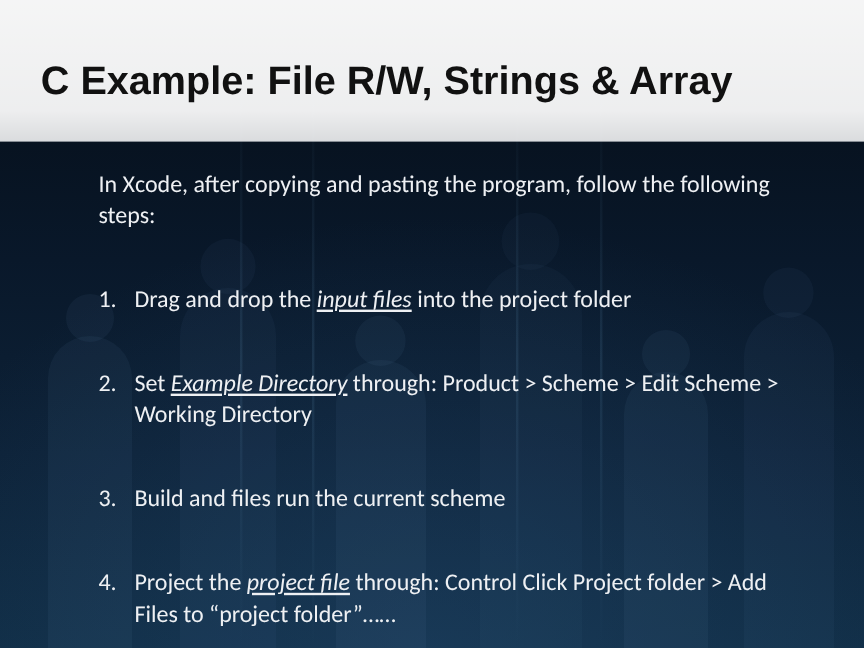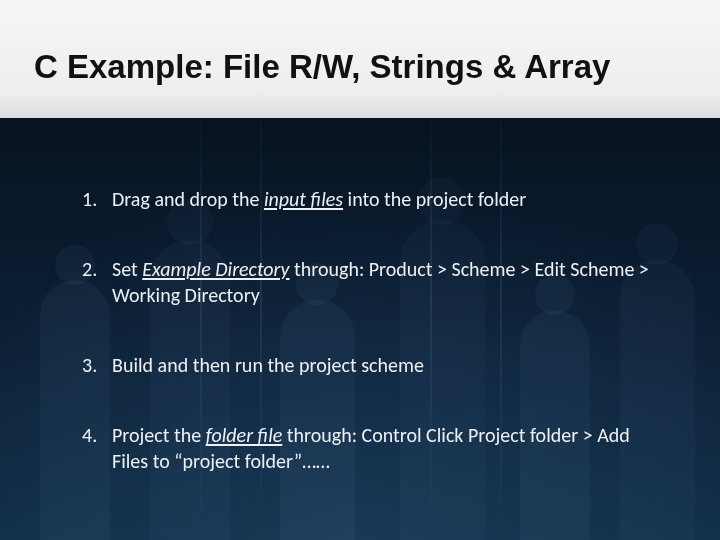--- a/index.html
+++ b/index.html
@@ -117,28 +117,29 @@
 <div class="streak st1"></div>
 <div class="streak st2"></div>
 <div class="streak st3"></div>
 <div class="streak st4"></div>
 
 <div class="title-band">
   <h1 class="title">C Example: File R/W, Strings &amp; Array</h1>
 </div>
 
 <div class="content">
+  <p class="intro">In Xcode, after copying and pasting the program, follow the following steps:</p>
 
   <ol class="steps">
     <li>
       <span>Drag and drop the </span><span class="ui">input files</span><span> into the project folder</span>
     </li>
     <li>
       <span>Set </span><span class="ui">Example Directory</span><span> through: Product &gt; Scheme &gt; Edit Scheme &gt; Working Directory</span>
     </li>
     <li>
-      <span>Build and then run the project scheme</span>
+      <span>Build and files run the current scheme</span>
     </li>
     <li>
-      <span>Project the </span><span class="ui">folder file</span><span> through: Control Click Project folder &gt; Add Files to “project folder”……</span>
+      <span>Project the </span><span class="ui">project file</span><span> through: Control Click Project folder &gt; Add Files to “project folder”……</span>
     </li>
   </ol>
 </div>
 
 </body></html>

